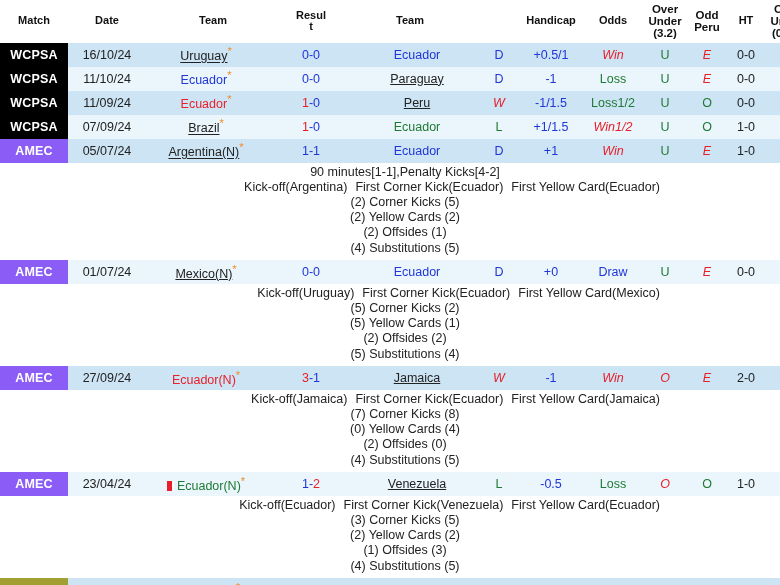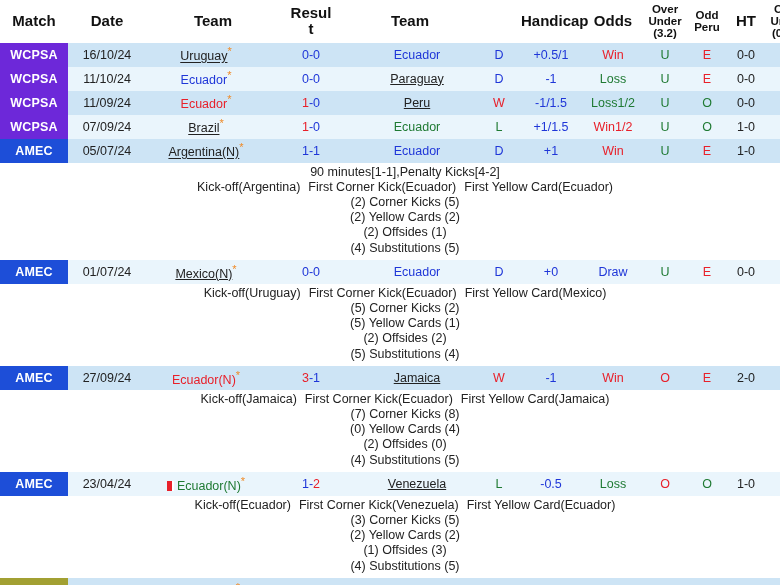--- a/index.html
+++ b/index.html
@@ -22,21 +22,21 @@
   col.c-team2   { width: 136px; }
   col.c-wdl     { width: 42px; }
   col.c-hcp     { width: 62px; }
   col.c-odds    { width: 62px; }
   col.c-ou25    { width: 42px; }
   col.c-oe      { width: 42px; }
   col.c-ht      { width: 36px; }
   col.c-ou075   { width: 46px; }
 
   thead th {
-    font-size: 15px;
+    font-size: 11px;
     font-weight: bold;
     color: #111111;
     text-align: center;
     vertical-align: middle;
     padding: 3px 1px;
     height: 37px;
     line-height: 1.06;
     background: #ffffff;
     border: none;
   }
@@ -59,22 +59,22 @@
     display: block;
     width: 100%;
     height: 24px;
     line-height: 24px;
     color: #ffffff;
     font-weight: bold;
     font-size: 12.5px;
     text-align: center;
     letter-spacing: 0.2px;
   }
-  .badge.wcpsa  { background: #6d28d9; }
-  .badge.amec   { background: #1d4ed8; }
+  .badge.wcpsa  { background: #000000; }
+  .badge.amec   { background: #8b5cf6; }
   .badge.interf { background: #a2a032; }
 
   td.date-cell { color: #222222; }
   td.team-cell { position: relative; }
   .team-right { text-align: right; padding-right: 16px !important; }
   .team-left  { text-align: left;  padding-left: 16px !important; }
 
   .t-blue  { color: #1f36d8; }
   .t-red   { color: #e8202a; }
   .t-green { color: #1f7a33; }
@@ -89,41 +89,41 @@
     border-right: 2px solid #ffffff;
     vertical-align: -1px;
     margin-right: 3px;
   }
 
   .score .s-hi { color: #e8202a; }
   .score .s-lo { color: #1f36d8; }
   .score .s-ev { color: #1f36d8; }
   .score .s-dash { color: #1f36d8; }
 
-  .v-red   { color: #e8202a; }
+  .v-red   { color: #e8202a; font-style: italic; }
   .v-blue  { color: #1f36d8; }
   .v-green { color: #1f7a33; }
   .v-black { color: #222222; }
 
   
   tr.detail-row td {
     background: #ffffff;
     padding: 2px 0 4px 0;
     border: none;
   }
   .detail {
     text-align: center;
     font-size: 12.5px;
     color: #222222;
     line-height: 15.2px;
     padding-left: 150px;
     padding-right: 150px;
   }
   .detail .dline { white-space: nowrap; }
-  .detail .dline.head3 { white-space: nowrap; }
+  .detail .dline.head3 { white-space: nowrap; text-align: right; }
   .detail .sp { display: inline-block; width: 8px; }
 </style>
 </head>
 <body>
 
 <div id="app">
   <table class="stats">
     <colgroup>
       <col class="c-match">
         <col class="c-date">

